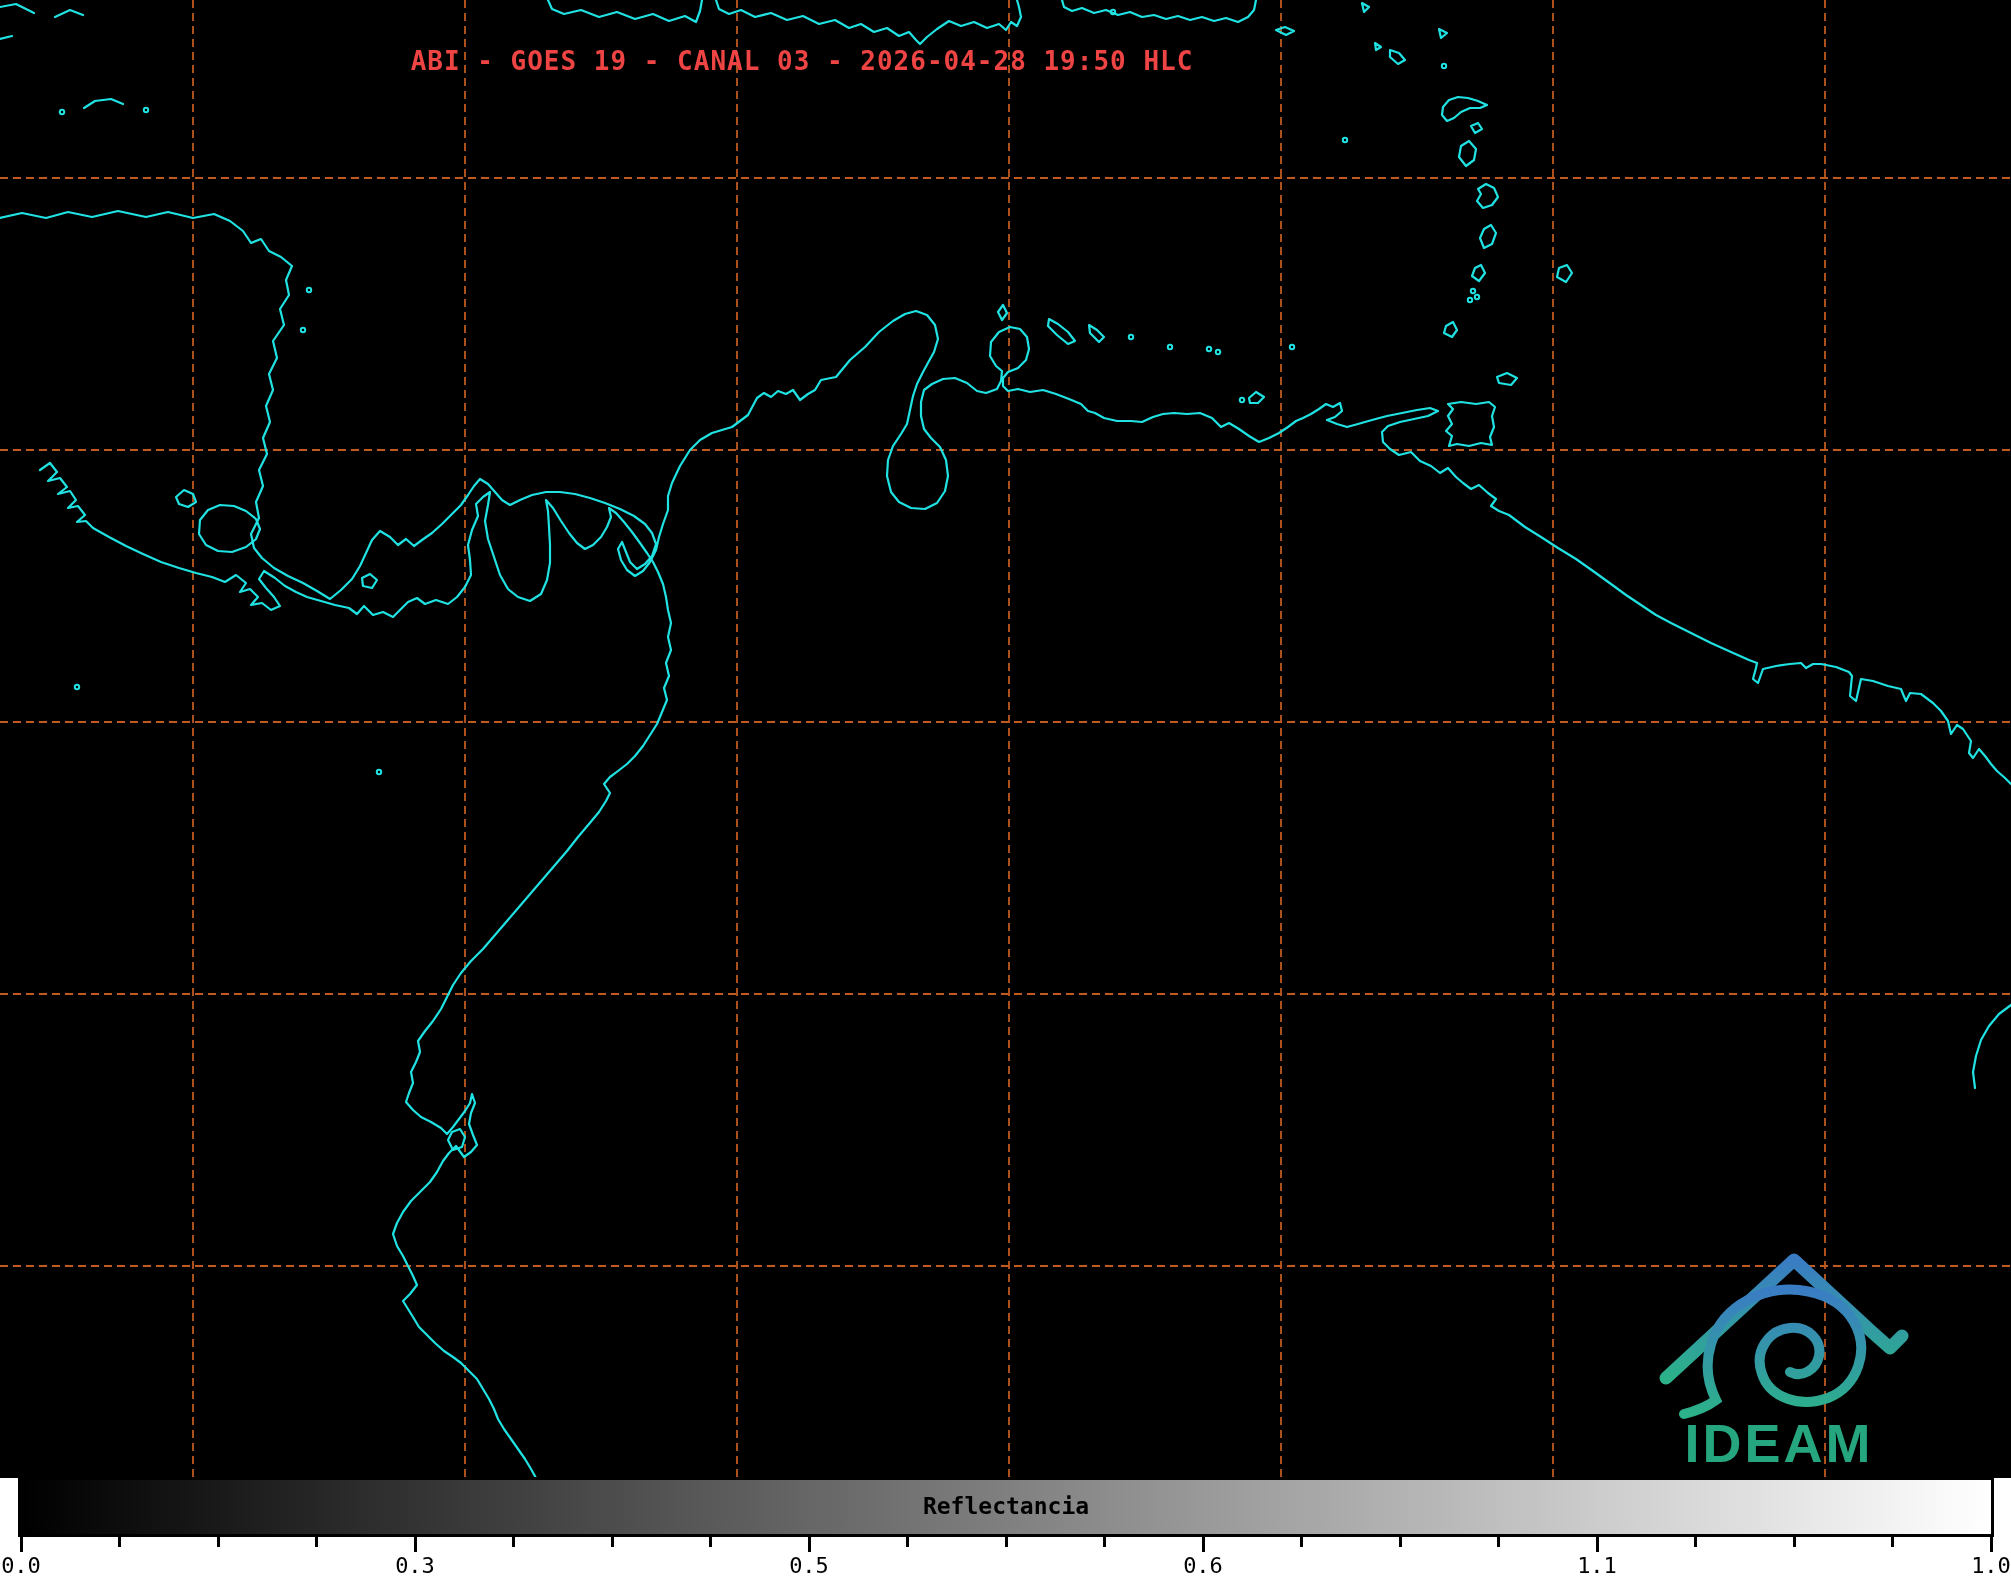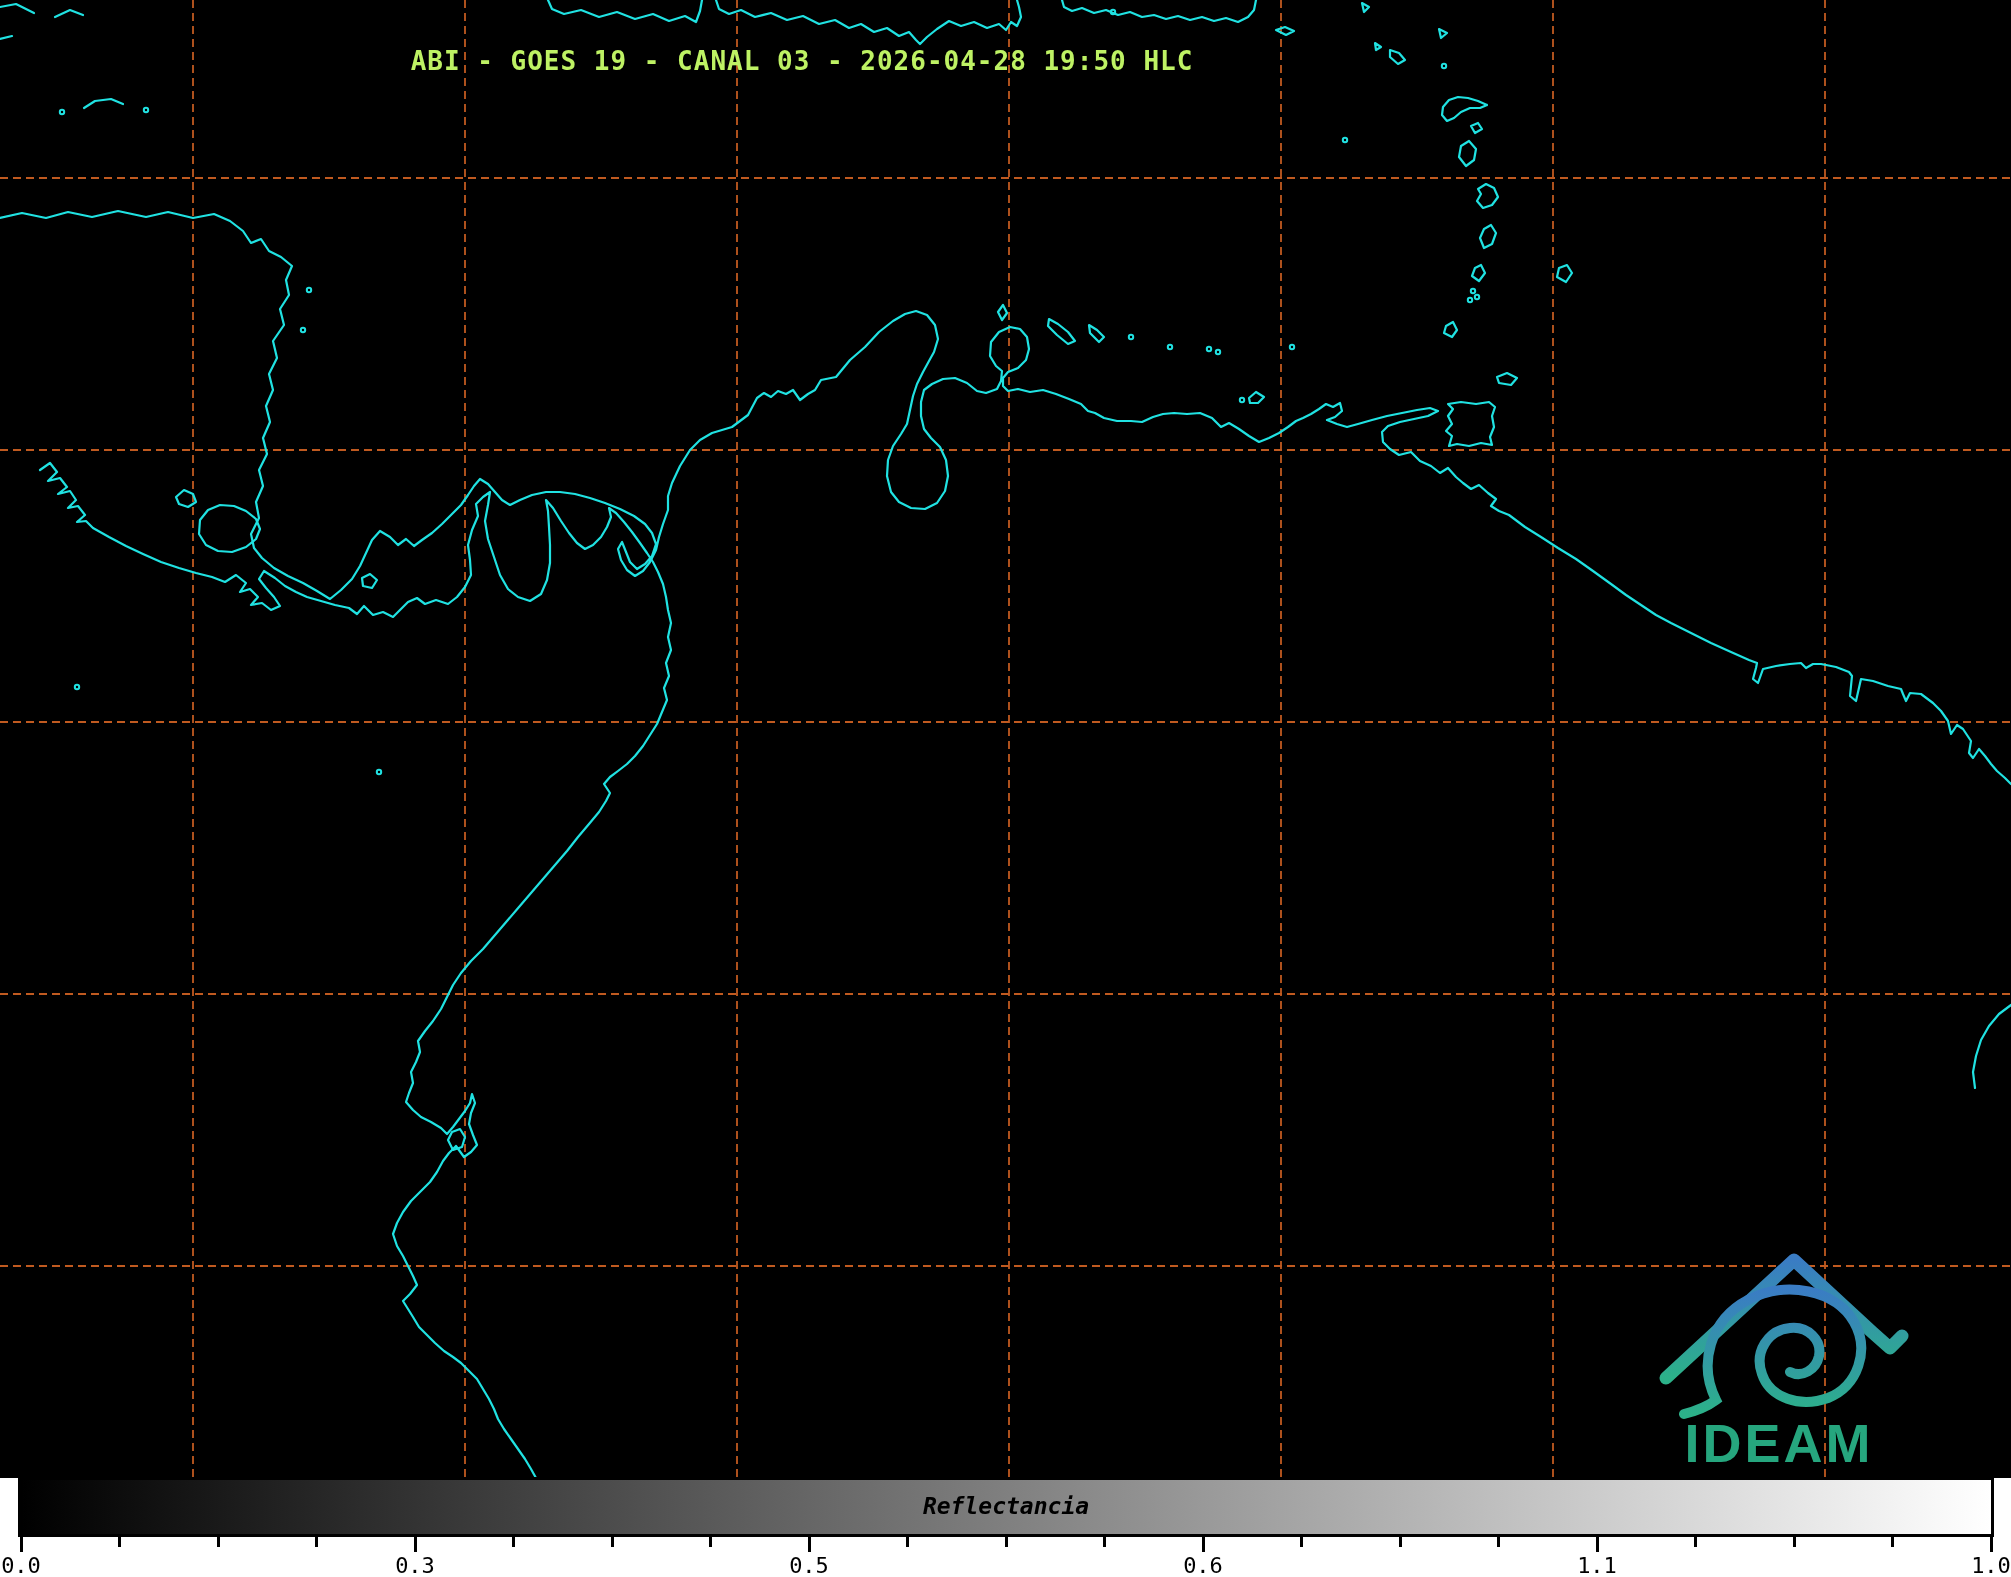--- a/index.html
+++ b/index.html
@@ -1,23 +1,23 @@
 <!DOCTYPE html>
 <html><head>
 <meta charset="utf-8">
 <style>
   html,body{margin:0;padding:0;background:#ffffff;}
   #page{position:relative;width:2011px;height:1577px;background:#ffffff;overflow:hidden;
         font-family:"DejaVu Sans Mono", monospace;}
   #map{position:absolute;left:0;top:0;width:2011px;height:1478px;background:#000000;}
   #map-svg{position:absolute;left:0;top:0;}
   #map-title{position:absolute;left:0;top:46px;width:1604px;text-align:center;
-             color:#bef264;font-size:26px;font-weight:bold;letter-spacing:1px;white-space:pre;}
+             color:#ef4444;font-size:26px;font-weight:bold;letter-spacing:1px;white-space:pre;}
   #colorbar-box{position:absolute;left:18px;top:1477px;width:1970px;height:54px;
-                border:3px solid #000;background:linear-gradient(to right,#000000,#ffffff);font-style:italic;}
+                border:3px solid #000;background:linear-gradient(to right,#000000,#ffffff);}
   #colorbar-label{position:absolute;left:0;top:13px;width:1970px;text-align:center;
                   color:#000;font-size:23px;font-weight:bold;}
   #colorbar-ticks{position:absolute;left:0;top:1537px;width:1599px;height:40px;}
   .tick{position:absolute;background:#000;width:3px;}
   .tick.major{height:15px;top:0;}
   .tick.minor{height:10px;top:0;}
   .tick-label{position:absolute;top:16px;width:80px;margin-left:-40px;text-align:center;
               color:#000;font-size:22px;}
   #ideam-logo{position:absolute;left:1630px;top:1230px;}
 </style>

